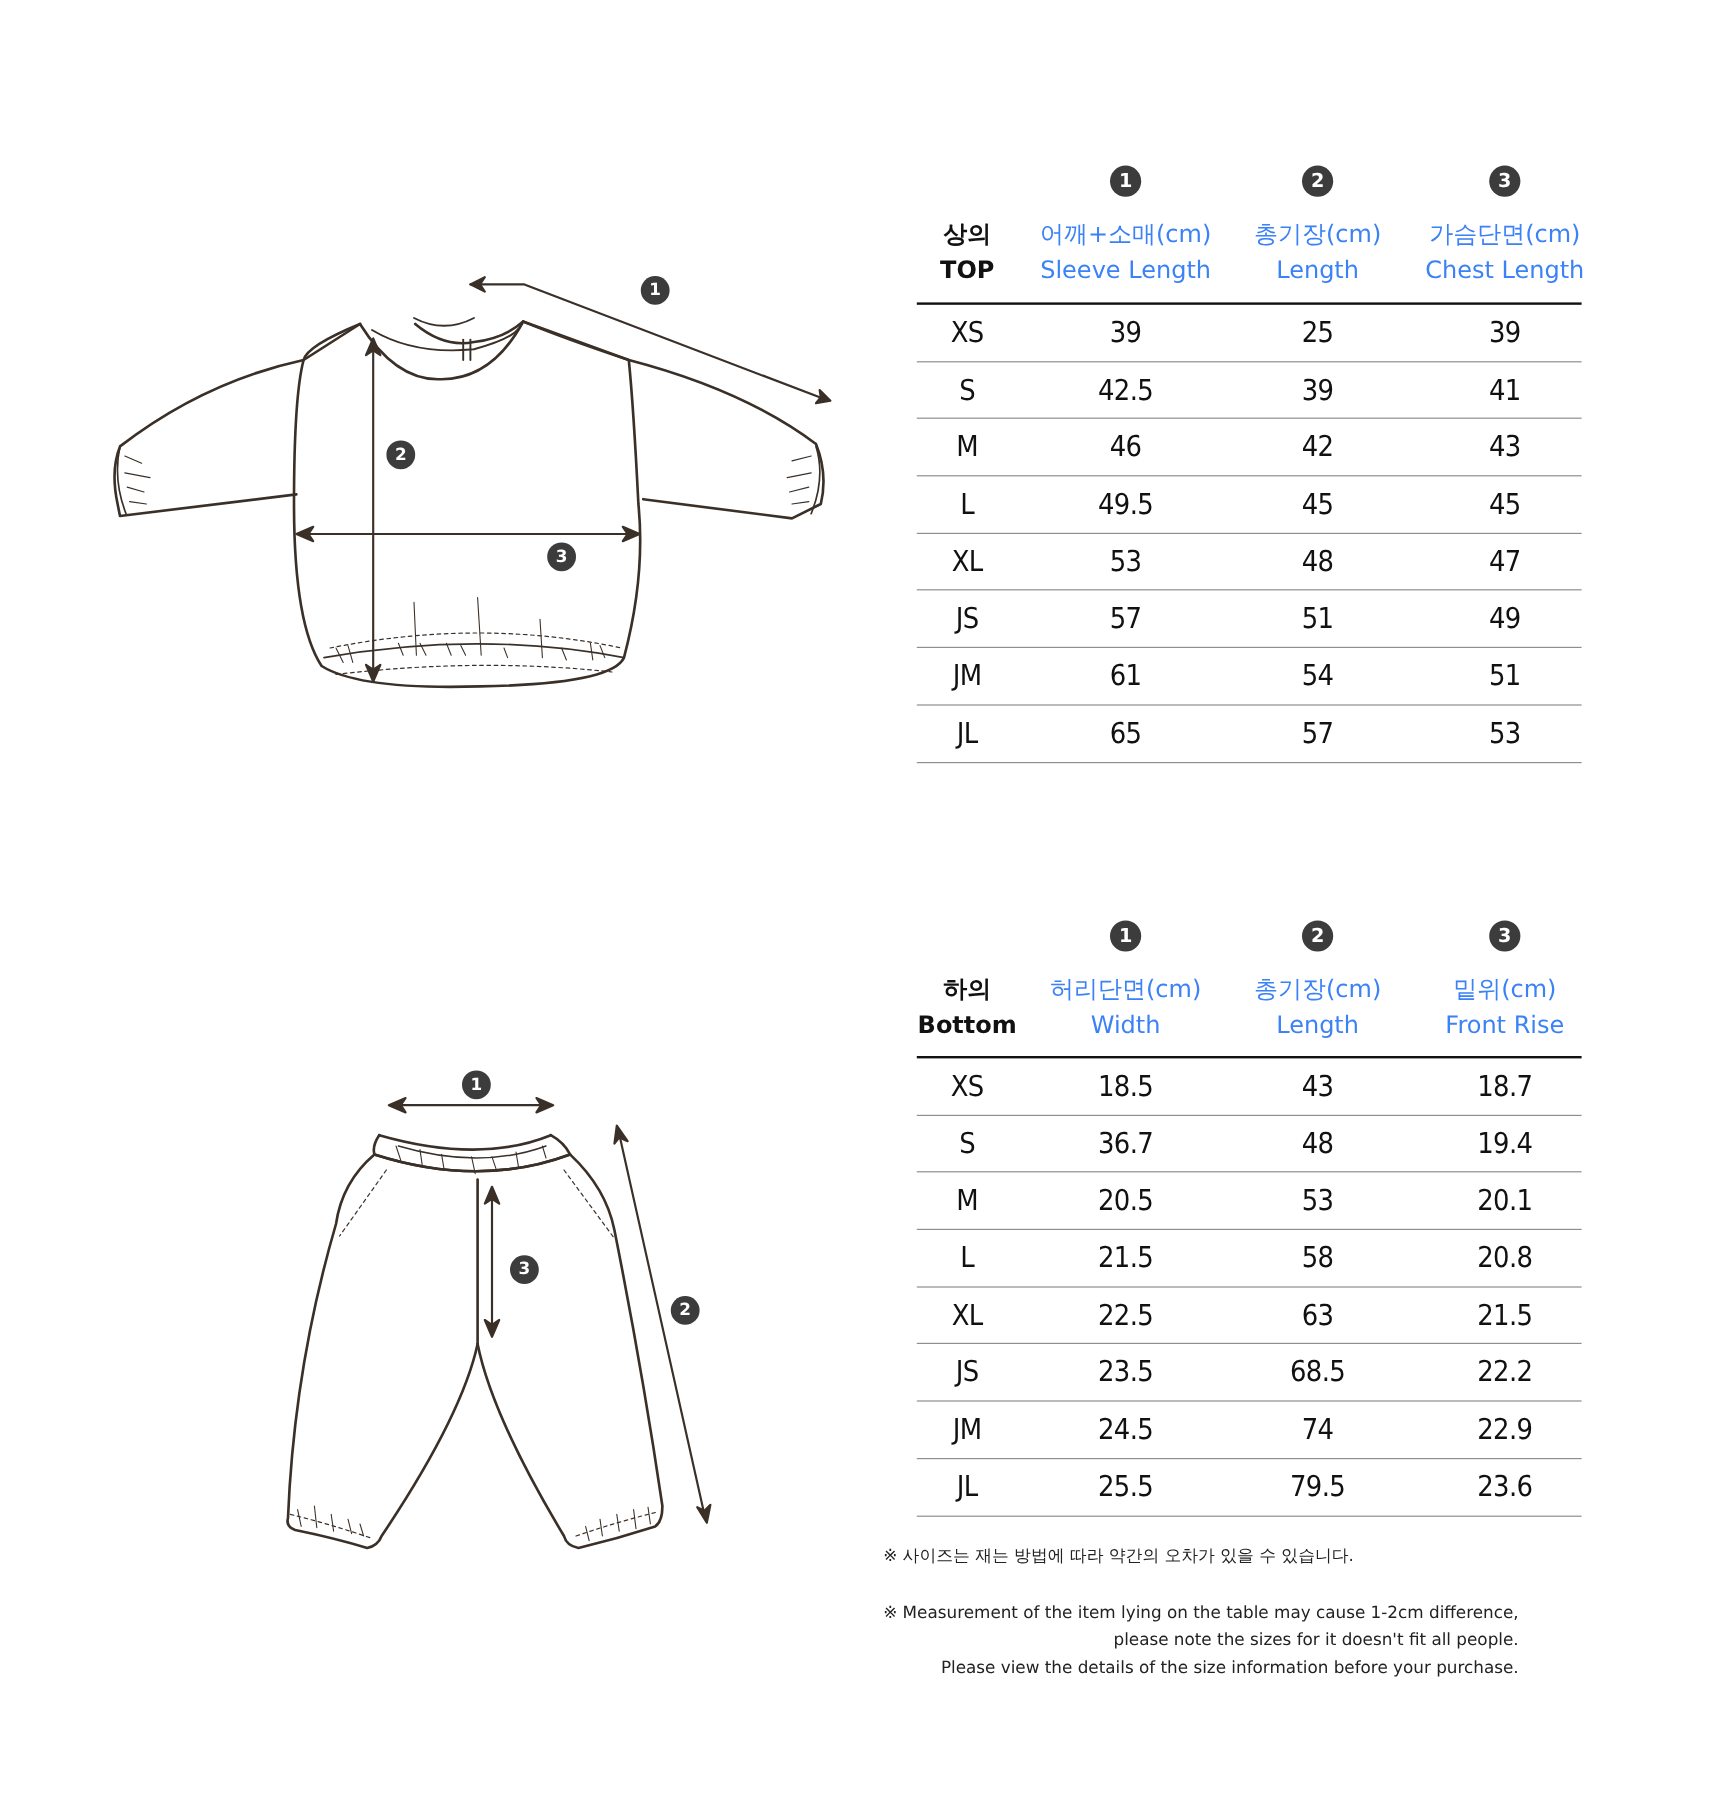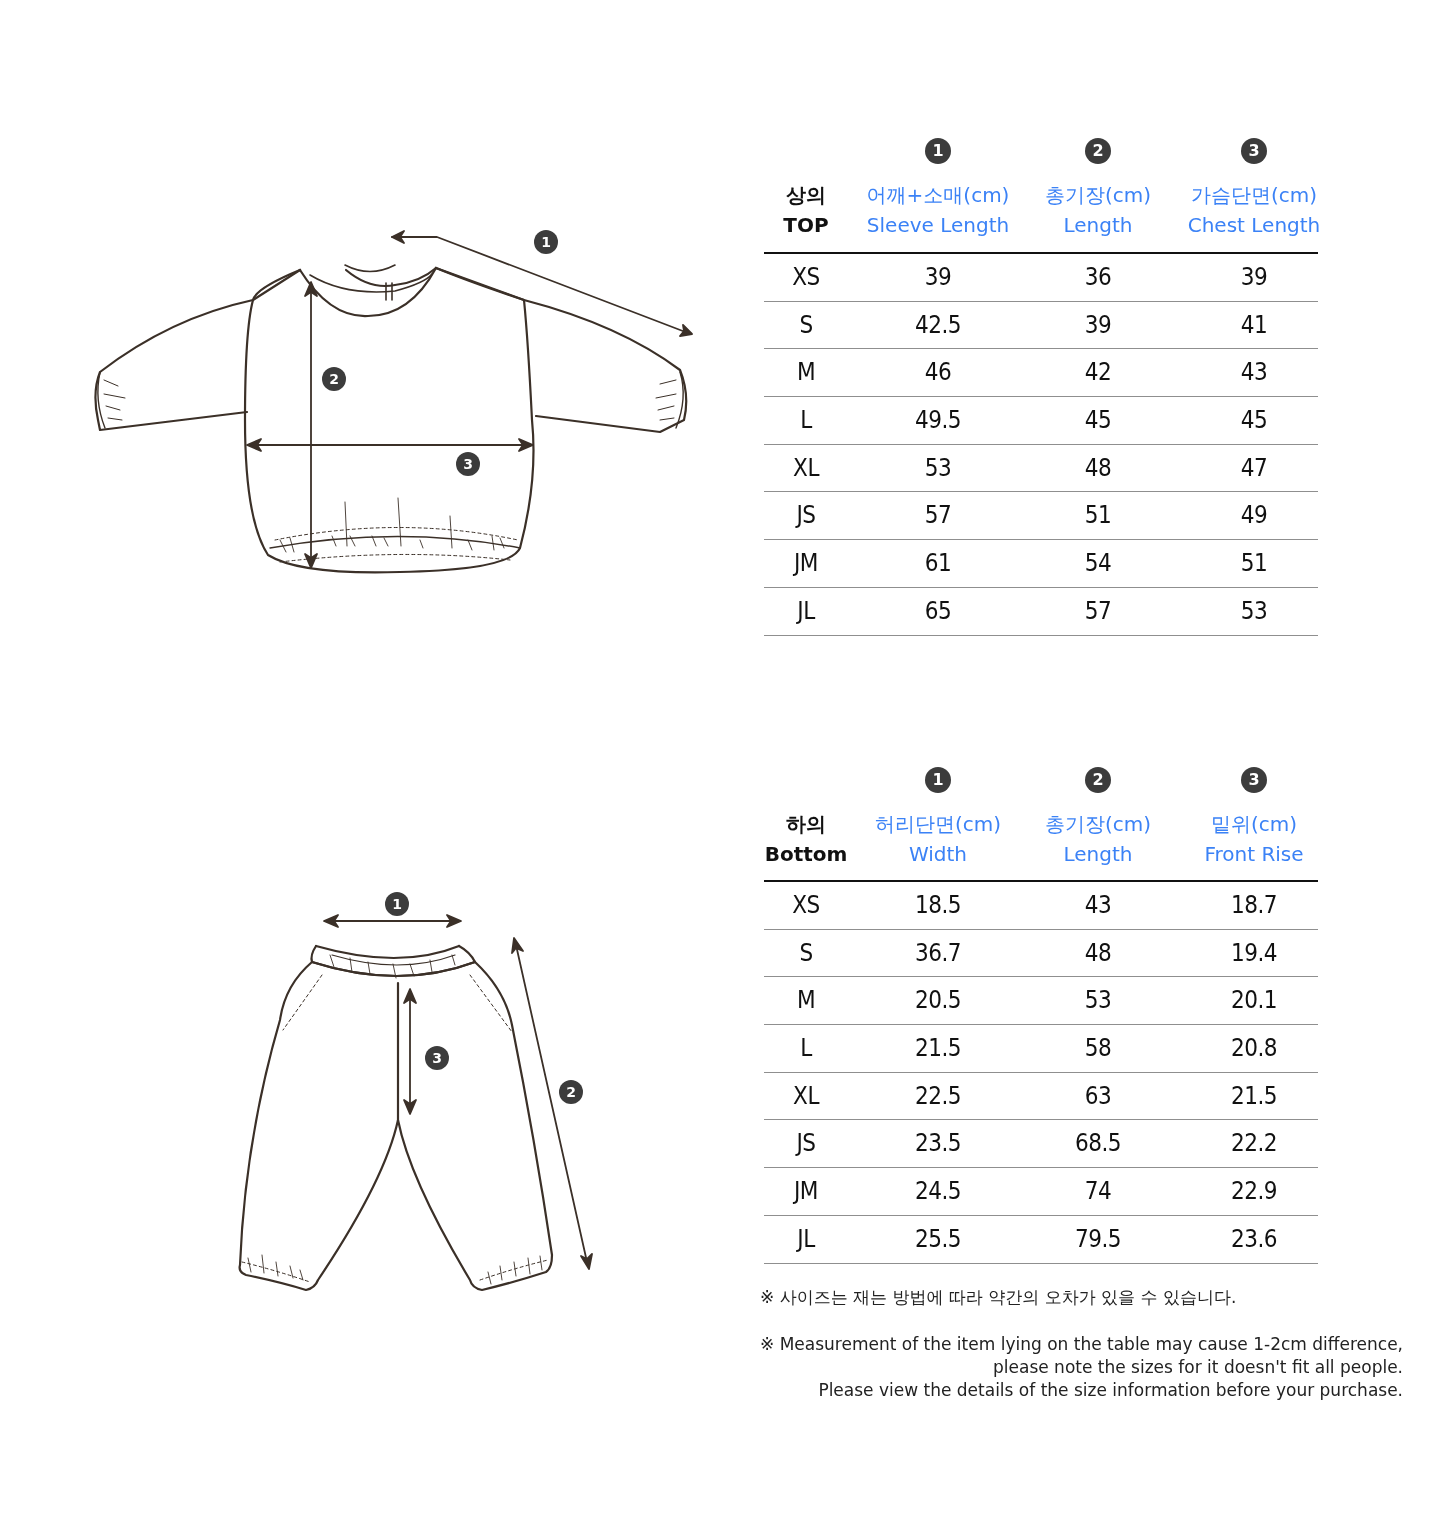--- a/index.html
+++ b/index.html
@@ -28,21 +28,21 @@
     .row { position: relative; height: 47.7px; border-bottom: 1.5px solid #8f8f8f; box-sizing: border-box; }
     .cell {
       position: absolute; top: 0; height: 46px; line-height: 46px; text-align: center;
       font-size: 24px; color: #111; font-family: "DejaVu Sans Condensed", "DejaVu Sans", sans-serif;
       letter-spacing: -0.5px;
     }
     .c0 { left: 0; width: 84px; }
     .c1 { left: 104px; width: 140px; }
     .c2 { left: 264px; width: 140px; }
     .c3 { left: 420px; width: 140px; }
-    .notes { position: absolute; left: 760px; font-size: 17px; color: #222; line-height: 27px; }
+    .notes { position: absolute; left: 736px; font-size: 14px; color: #222; line-height: 27px; }
     .notes p { margin: 0; white-space: nowrap; }
     .notes .en { margin-top: 22px; line-height: 23px; }
     .notes .indent { padding-left: 23px; text-align: right; }
   </style>
 </head>
 <body>
 
 <div class="illus" style="left:88px; top:225px;">
   <svg width="620" height="360" viewBox="88 225 620 360" xmlns="http://www.w3.org/2000/svg" fill="none" stroke="#3b3028" stroke-width="2.2" stroke-linecap="round" stroke-linejoin="round">
 
@@ -111,21 +111,21 @@
   </div>
   <div class="col-head" style="left:410px; width:160px; top:42px;">
     <span class="ko">가슴단면(cm)</span>
     <span class="en">Chest Length</span>
   </div>
   <div class="thick-rule" style="top:114px;"></div>
   <div class="rows" style="top:116px;">
     <div class="row">
       <span class="cell c0">XS</span>
       <span class="cell c1">39</span>
-      <span class="cell c2">36</span>
+      <span class="cell c2">25</span>
       <span class="cell c3">39</span>
     </div>
     <div class="row">
       <span class="cell c0">S</span>
       <span class="cell c1">42.5</span>
       <span class="cell c2">39</span>
       <span class="cell c3">41</span>
     </div>
     <div class="row">
       <span class="cell c0">M</span>

